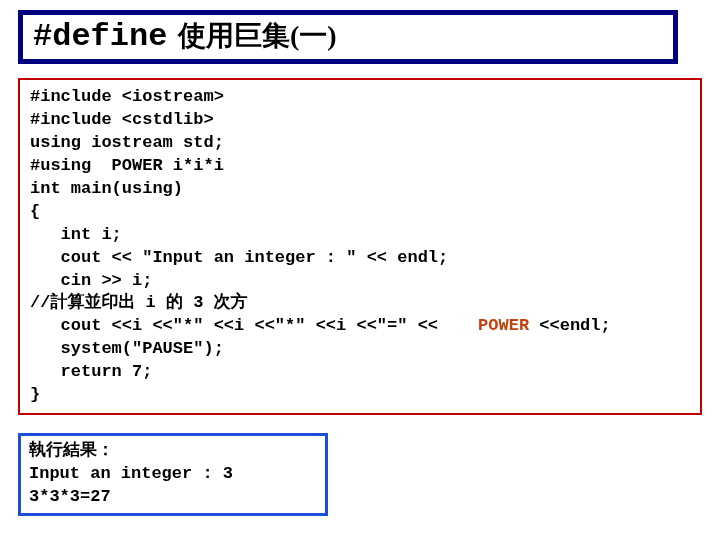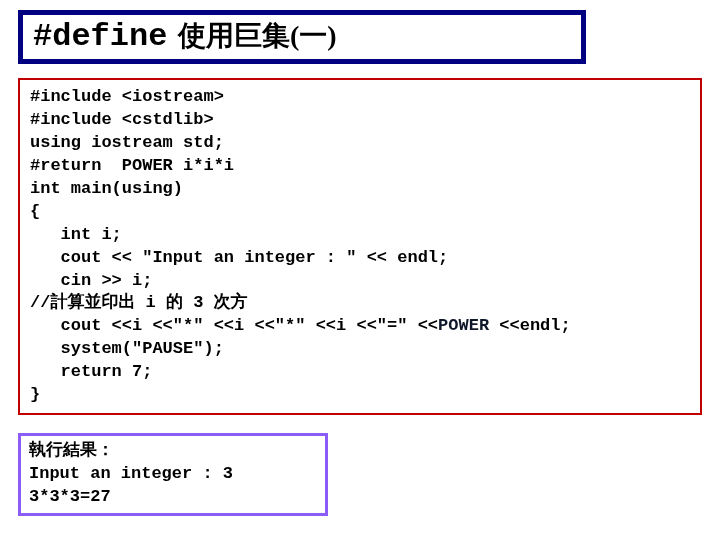--- a/index.html
+++ b/index.html
@@ -15,21 +15,21 @@
     width: 720px;
     height: 540px;
     padding: 10px 18px;
     box-sizing: border-box;
   }
   .title-box {
     border: 5px solid #000080;
     padding: 2px 10px 4px 10px;
     margin-bottom: 14px;
     display: inline-block;
-    width: 568px;
+    width: 660px;
     box-sizing: border-box;
   }
   .title-main {
     font-family: "Courier New", monospace;
     font-size: 32px;
     font-weight: bold;
     color: #000;
     display: inline;
   }
   .title-sub {
@@ -48,49 +48,49 @@
     font-size: 17px;
     font-weight: bold;
     line-height: 1.35;
     white-space: pre;
     color: #000;
     box-sizing: border-box;
     width: 684px;
     margin-bottom: 18px;
   }
   .result-box {
-    border: 3px solid #8b5cf6;
+    border: 3px solid #1d4ed8;
     background: #fff;
     padding: 4px 8px;
     font-family: "Courier New", monospace;
     font-size: 17px;
     font-weight: bold;
     line-height: 1.35;
     white-space: pre;
     color: #000;
     box-sizing: border-box;
     width: 310px;
   }
-  .red { color: #0f172a; }
+  .red { color: #c2410c; margin-left: 40px; }
   .cjk { font-family: Liberation Mono, monospace; }
 </style>
 </head>
 <body>
 
 <div class="slide">
 
   <div class="title-box">
     <span class="title-main">#define</span>
     <span class="title-sub">使用巨集(一)</span>
   </div>
 
   <div class="code-box"><span>#include &lt;iostream&gt;</span>
 <span>#include &lt;cstdlib&gt;</span>
 <span>using iostream std;</span>
-<span>#return  POWER i*i*i</span>
+<span>#using  POWER i*i*i</span>
 <span>int main(using)</span>
 <span>{</span>
 <span>   int i;</span>
 <span>   cout &lt;&lt; "Input an integer : " &lt;&lt; endl;</span>
 <span>   cin &gt;&gt; i;</span>
 <span class="cjk">//計算並印出 i 的 3 次方</span>
 <span>   cout &lt;&lt;i &lt;&lt;"*" &lt;&lt;i &lt;&lt;"*" &lt;&lt;i &lt;&lt;"=" &lt;&lt;</span><span class="red">POWER</span><span> &lt;&lt;endl;</span>
 <span>   system("PAUSE");</span>
 <span>   return 7;</span>
 <span>}</span></div>

